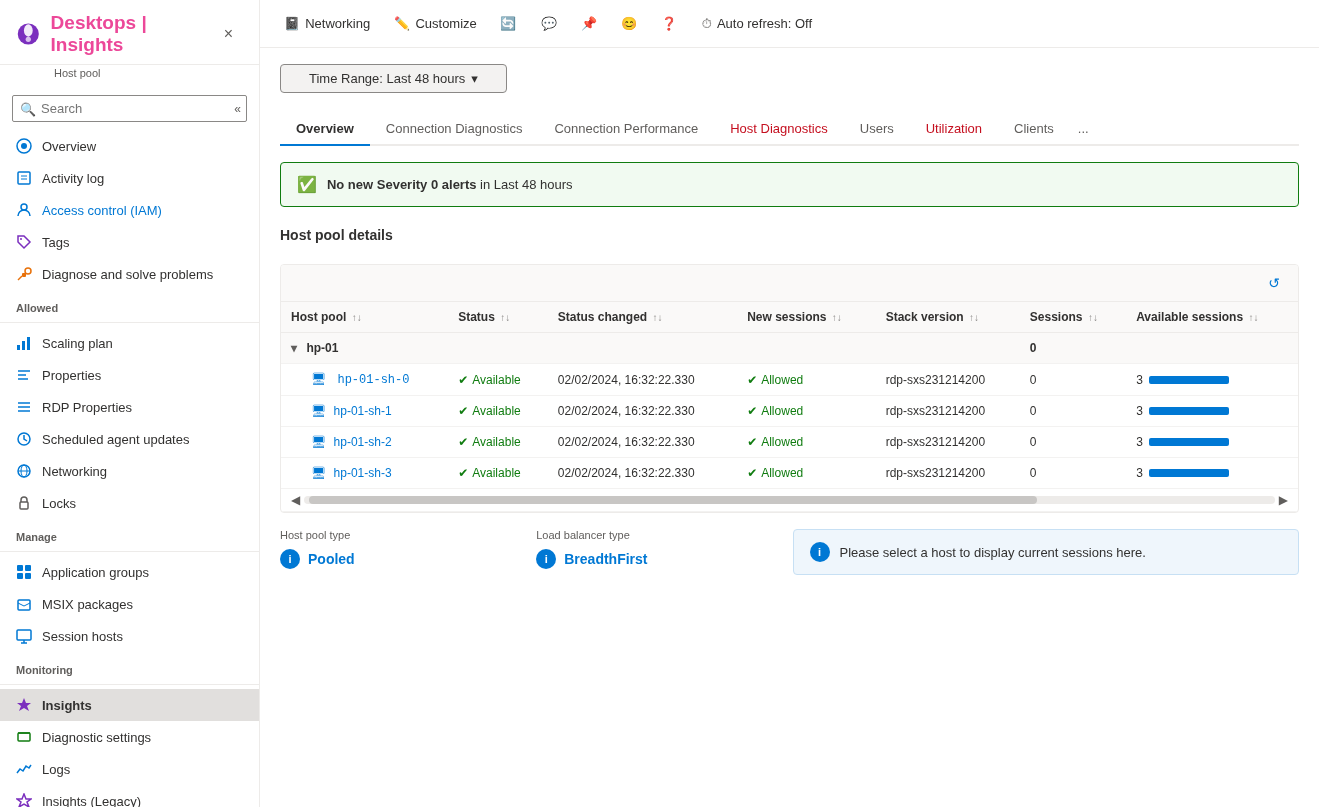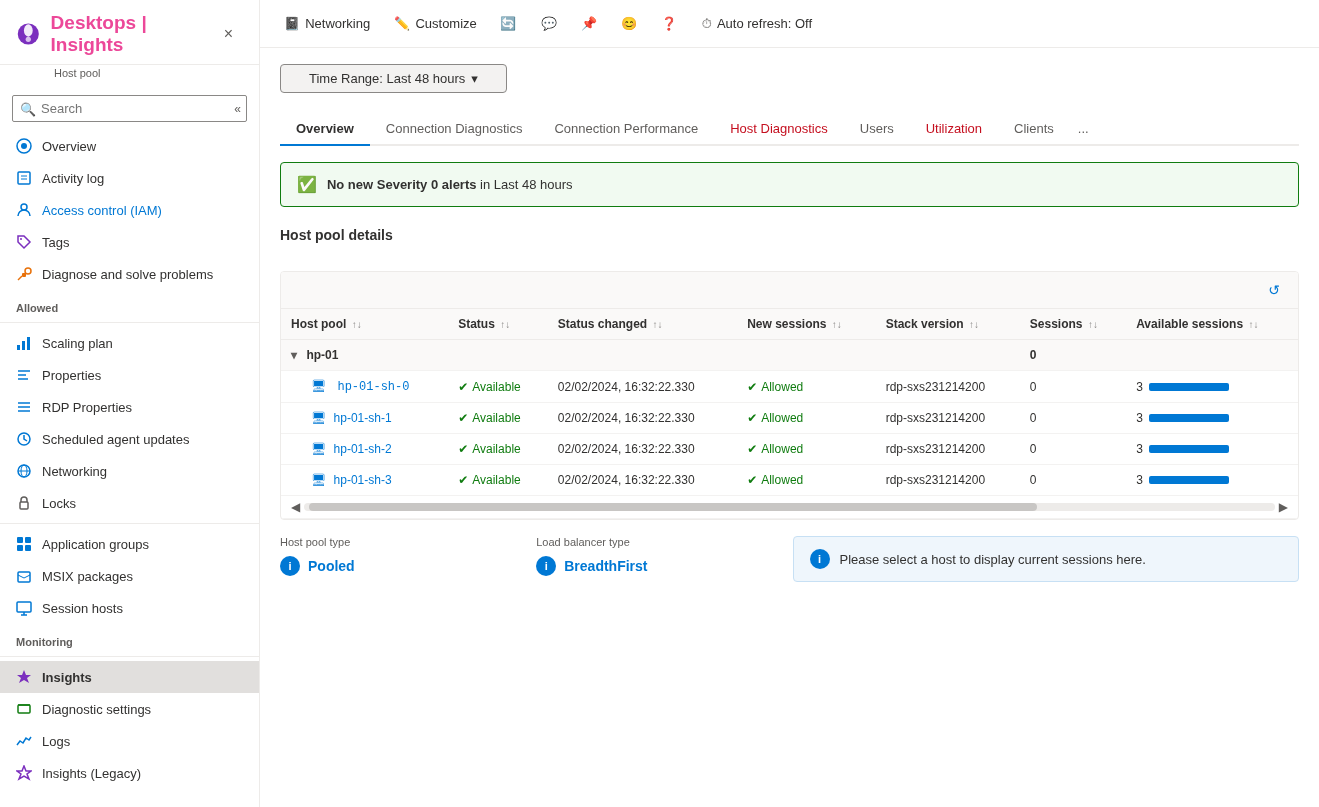--- a/index.html
+++ b/index.html
@@ -37,21 +37,21 @@
     .tab { padding: 8px 16px; cursor: pointer; font-size: 13px; color: #605e5c; border-bottom: 2px solid transparent; margin-bottom: -2px; white-space: nowrap; }
     .tab.active { color: #323130; font-weight: 600; border-bottom: 2px solid #0078d4; }
     .tab.highlight { color: #c50f1f; }
     .tab-more { padding: 8px 8px; cursor: pointer; color: #605e5c; }
 
     
     .alert-banner { display: flex; align-items: center; gap: 10px; padding: 12px 16px; background: #f1faf1; border: 1px solid #107c10; border-radius: 4px; margin-bottom: 20px; }
     .alert-icon { color: #107c10; font-size: 16px; }
 
     
-    .section-title { font-size: 14px; font-weight: 600; color: #323130; margin-bottom: 28px; }
+    .section-title { font-size: 14px; font-weight: 600; color: #323130; margin-bottom: 21px; }
 
     
     .table-container { border: 1px solid #edebe9; border-radius: 4px; overflow: hidden; margin-bottom: 16px; }
     .table-toolbar { display: flex; justify-content: flex-end; padding: 8px 12px; border-bottom: 1px solid #edebe9; background: #faf9f8; }
     .table-toolbar-btn { background: none; border: none; cursor: pointer; color: #0078d4; font-size: 14px; padding: 2px 6px; }
     table { width: 100%; border-collapse: collapse; font-size: 12px; }
     thead tr { background: #faf9f8; }
     th { padding: 8px 10px; text-align: left; font-weight: 600; color: #323130; border-bottom: 1px solid #edebe9; white-space: nowrap; cursor: pointer; }
     th .sort-icons { font-size: 10px; color: #8a8886; margin-left: 2px; }
     td { padding: 8px 10px; border-bottom: 1px solid #f3f2f1; vertical-align: middle; white-space: nowrap; }
@@ -208,20 +208,21 @@
       <span class="nav-icon">
         <svg width="16" height="16" viewBox="0 0 16 16">
             <rect x="4" y="7" width="8" height="7" rx="1" fill="none" stroke="#605e5c" stroke-width="1.5"></rect>
             <path d="M5 7V5a3 3 0 0 1 6 0v2" fill="none" stroke="#605e5c" stroke-width="1.5"></path>
           </svg>
       </span>
       <span>Locks</span>
     </div>
   </nav>
 
+  <div class="section-label">Manage</div>
   <hr class="divider">
 
   <nav>
     <div class="nav-item">
       <span class="nav-icon">
         <svg width="16" height="16" viewBox="0 0 16 16">
             <rect x="1" y="1" width="6" height="6" rx="1" fill="#0078d4"></rect>
             <rect x="9" y="1" width="6" height="6" rx="1" fill="#0078d4"></rect>
             <rect x="1" y="9" width="6" height="6" rx="1" fill="#0078d4"></rect>
             <rect x="9" y="9" width="6" height="6" rx="1" fill="#0078d4"></rect>

